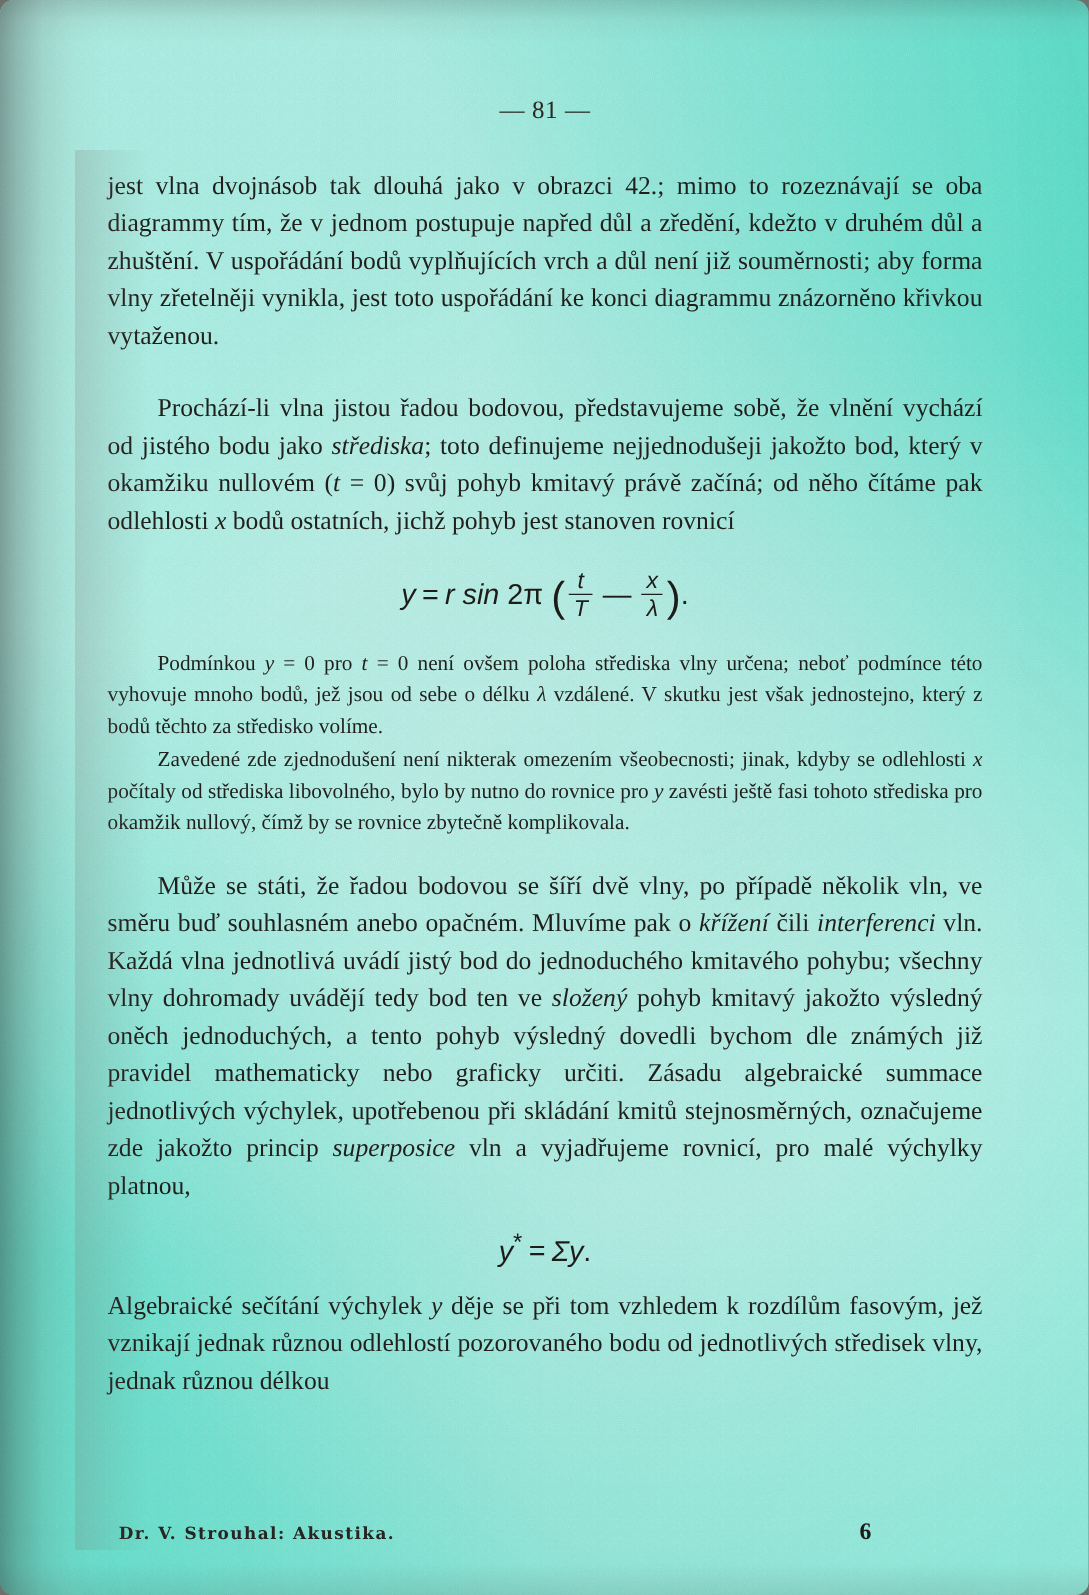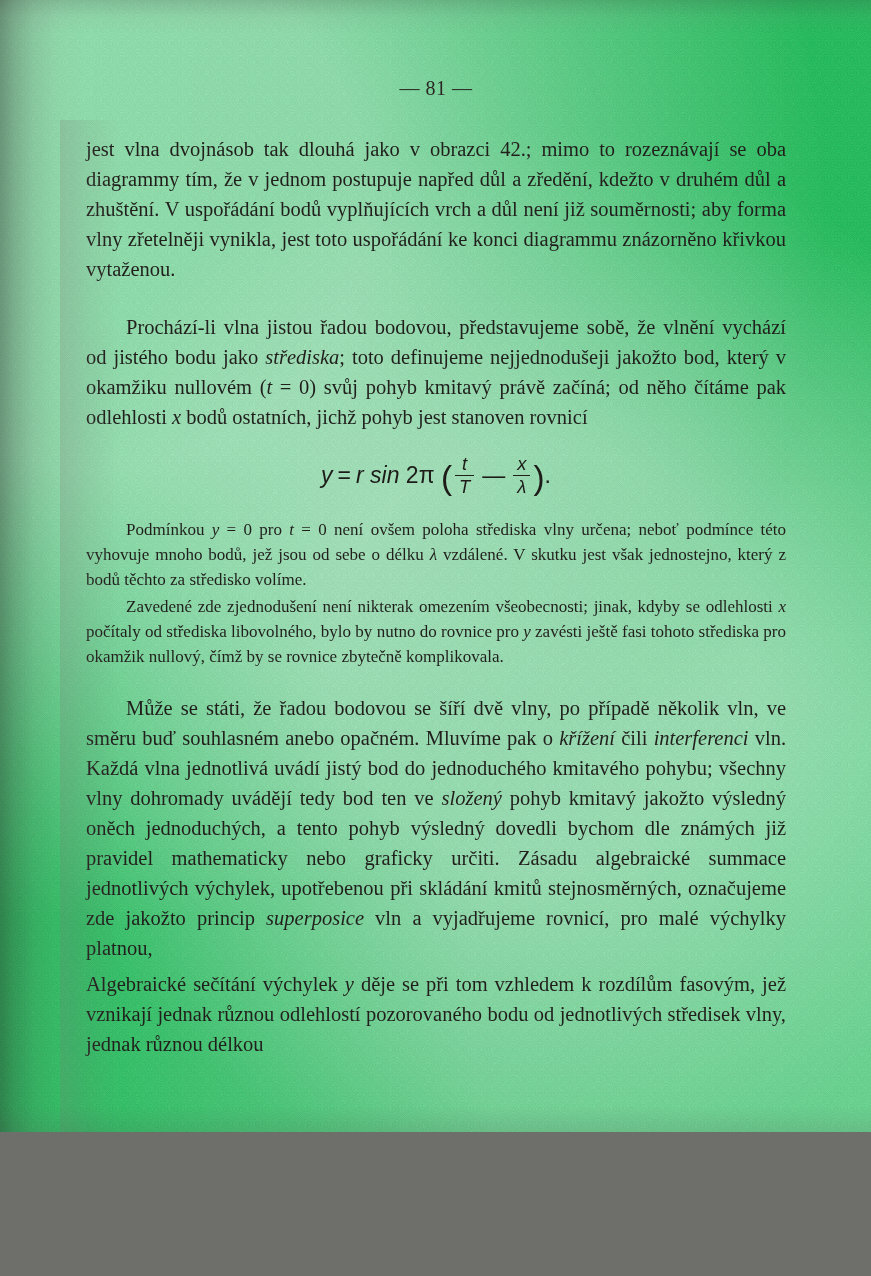--- a/index.html
+++ b/index.html
@@ -4,26 +4,27 @@
 <style>
   html, body {
     margin: 0;
     padding: 0;
     background: #6e6e6a;
   }
 
   .page {
     position: relative;
     width: 871px;
-    height: 1132px;
+    height: 1276px;
     margin: 0 auto;
     overflow: hidden;
-    background: #22c55e;
+    background: #5eead4;
     font-family: "Liberation Serif", "DejaVu Serif", serif;
     color: #1d1c1a;
+    border-radius: 11px;
   }
 
   
   .grain {
     position: absolute;
     inset: 0;
     pointer-events: none;
     background-image:
       radial-gradient(circle at 12% 18%, rgba(255,255,255,.55) 0 22%, rgba(0,0,0,0) 60%),
       radial-gradient(circle at 78% 12%, rgba(0,0,0,.035) 0 18%, rgba(0,0,0,0) 55%),
@@ -215,20 +216,23 @@
     </p>
 
     <p class="small small-2 indent">
       <span>Zavedené zde zjednodušení není nikterak omezením všeobecnosti; jinak, kdyby se odlehlosti </span><span class="mi">x</span><span> počítaly od střediska libovolného, bylo by nutno do rovnice pro </span><span class="mi">y</span><span> zavésti ještě fasi tohoto střediska pro okamžik nullový, čímž by se rovnice zbytečně komplikovala.</span>
     </p>
 
     <p class="para-3 indent">
       <span>Může se státi, že řadou bodovou se šíří dvě vlny, po případě několik vln, ve směru buď souhlasném anebo opačném. Mluvíme pak o </span><i>křížení</i><span> čili </span><i>interferenci</i><span> vln. Každá vlna jednotlivá uvádí jistý bod do jednoduchého kmitavého pohybu; všechny vlny dohromady uvádějí tedy bod ten ve </span><i>složený</i><span> pohyb kmitavý jakožto výsledný oněch jednoduchých, a tento pohyb výsledný dovedli bychom dle známých již pravidel mathematicky nebo graficky určiti. Zásadu algebraické summace jednotlivých výchylek, upotřebenou při skládání kmitů stejnosměrných, označujeme zde jakožto princip </span><i>superposice</i><span> vln a vyjadřujeme rovnicí, pro malé výchylky platnou,</span>
     </p>
 
+    <div class="eq eq-2">
+      <span class="mi">y</span><sup>*</sup><span class="mo">=</span><span class="mi">Σ</span><span class="mi">y</span><span>.</span>
+    </div>
 
     <p class="para-4">
       <span>Algebraické sečítání výchylek </span><span class="mi">y</span><span> děje se při tom vzhledem k rozdílům fasovým, jež vznikají jednak různou odlehlostí pozorovaného bodu od jednotlivých středisek vlny, jednak různou délkou</span>
     </p>
 
   </div>
 
   <div class="footer">
     <div class="imprint">Dr. V. Strouhal: Akustika.</div>
     <div class="signature">6</div>

